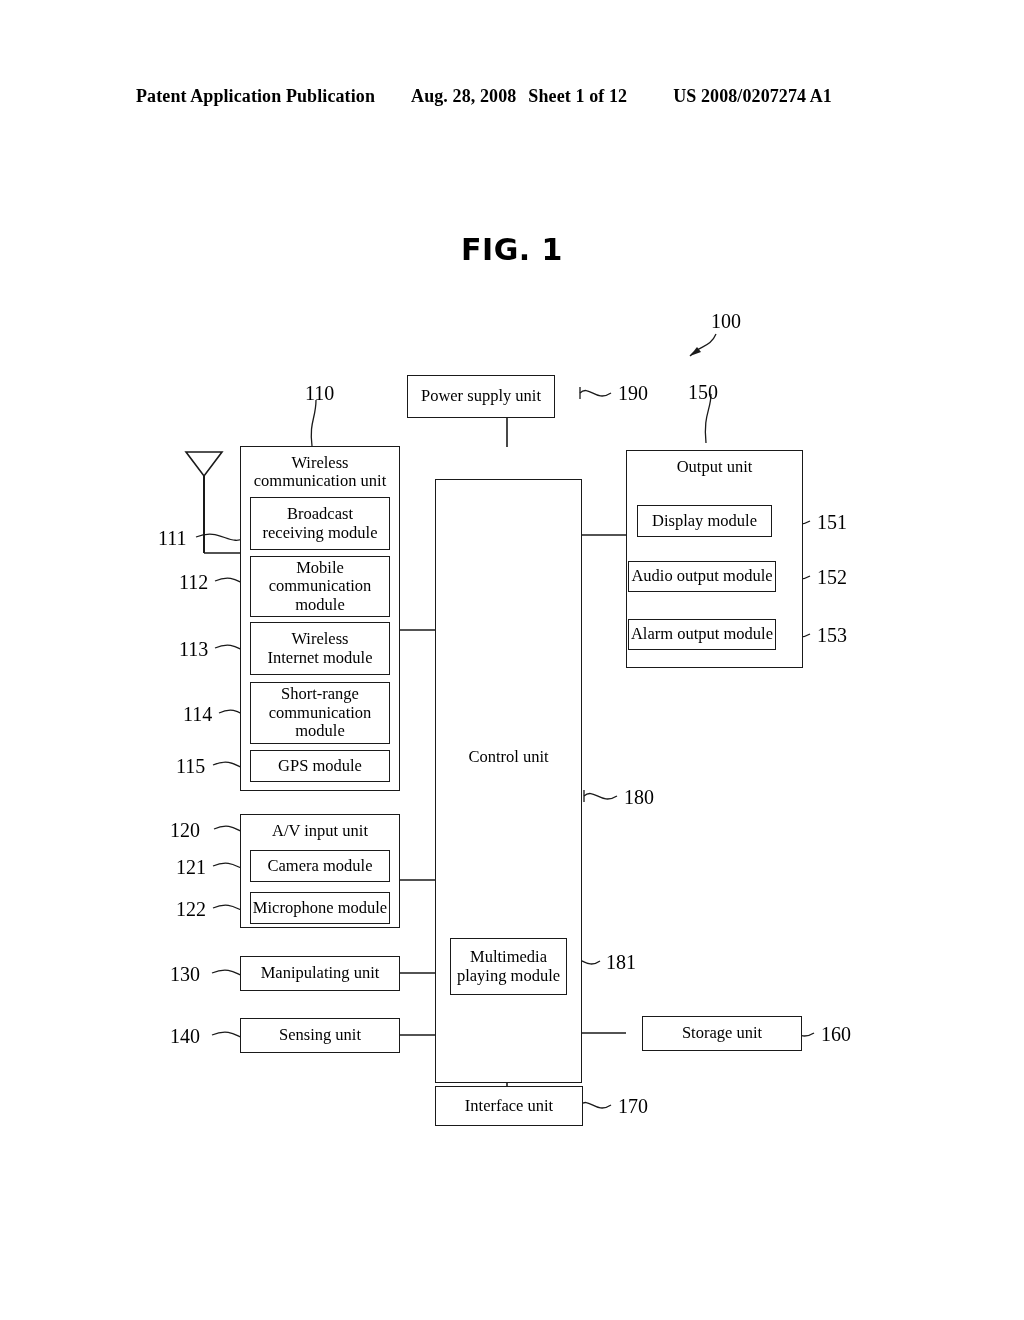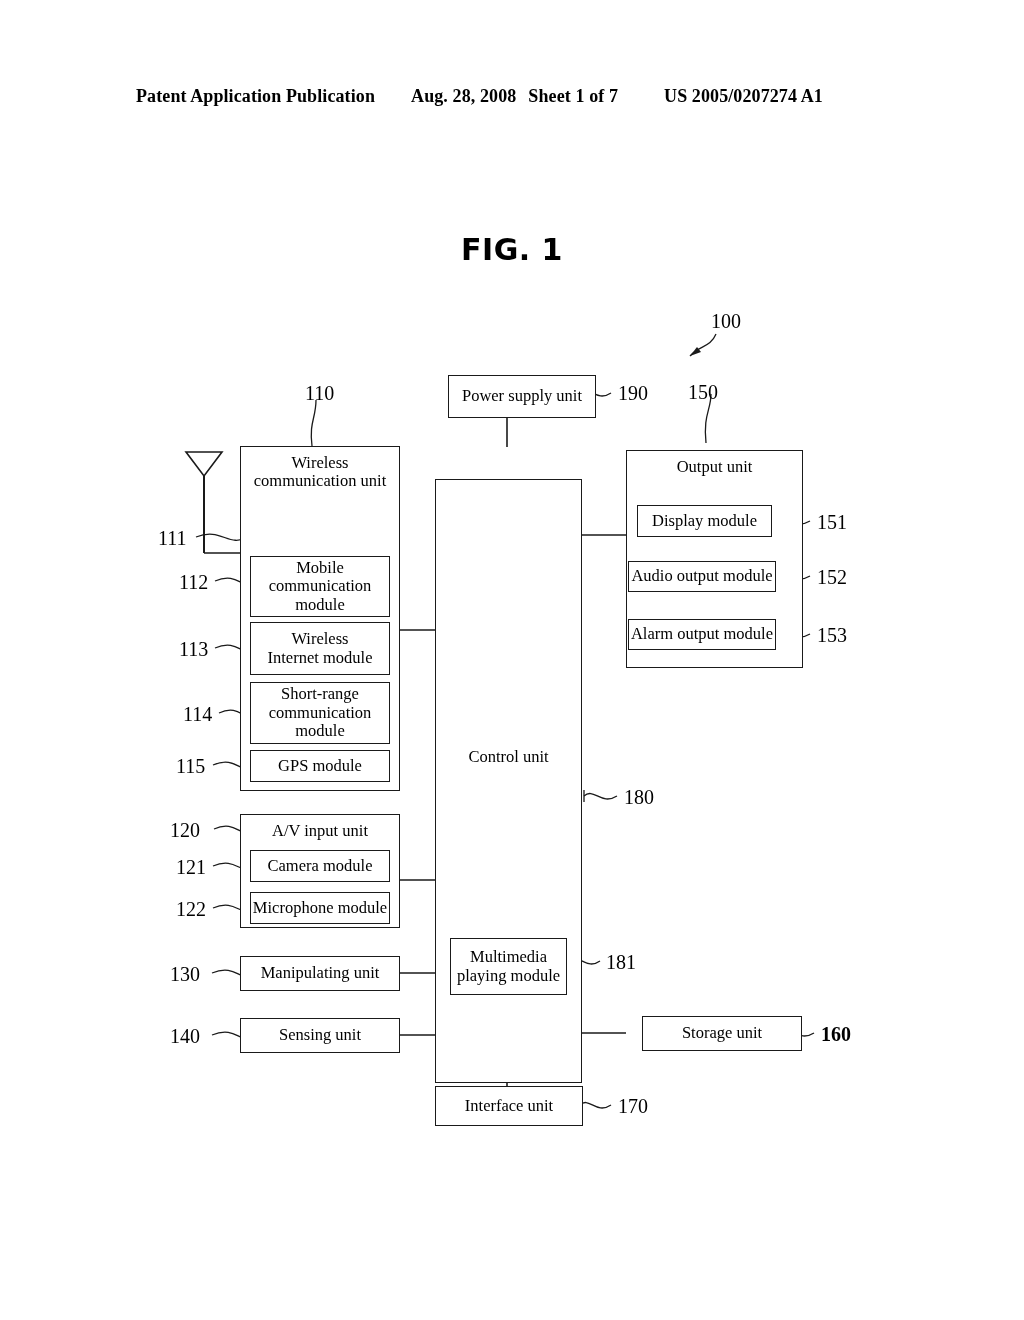--- a/index.html
+++ b/index.html
@@ -84,22 +84,22 @@
     line-height: 1;
     white-space: nowrap;
   }
 </style>
 </head>
 <body>
 
 <div class="pub-header">
   <span class="h-pub">Patent Application Publication</span>
   <span class="h-date">Aug. 28, 2008</span>
-  <span class="h-sheet">Sheet 1 of 7</span>
-  <span class="h-num">US 2005/0207274 A1</span>
+  <span class="h-sheet">Sheet 1 of 12</span>
+  <span class="h-num">US 2008/0207274 A1</span>
 </div>
 
 <div class="fig-title">FIG. 1</div>
 
 <div id="diagram">
 
   <svg width="1024" height="1320" viewBox="0 0 1024 1320">
     <g stroke="#1a1a1a" fill="none" stroke-width="1.6">
 
       <path d="M186 452 L222 452 L204 476 Z" stroke-width="1.6"></path>
@@ -185,28 +185,31 @@
       <line x1="250" y1="642" x2="250" y2="654" stroke-width="1.3"></line>
       <line x1="250" y1="707" x2="250" y2="719" stroke-width="1.3"></line>
       <line x1="248" y1="759" x2="248" y2="771" stroke-width="1.3"></line>
       <line x1="250" y1="860" x2="250" y2="872" stroke-width="1.3"></line>
       <line x1="250" y1="902" x2="250" y2="914" stroke-width="1.3"></line>
       <line x1="248" y1="967" x2="248" y2="979" stroke-width="1.3"></line>
       <line x1="248" y1="1029" x2="248" y2="1041" stroke-width="1.3"></line>
     </g>
   </svg>
 
-  <div class="bx" style="left:448px; top:375px; width:148px; height:43px;">
+  <div class="bx" style="left:407px; top:375px; width:148px; height:43px;">
     <span>Power supply unit</span>
   </div>
 
   <div class="bx title-top" style="left:240px; top:446px; width:160px; height:345px;">
     <span class="mlbl">Wireless<br>communication unit</span>
   </div>
 
+  <div class="bx inner" style="left:250px; top:497px; width:140px; height:53px;">
+    <span class="mlbl">Broadcast<br>receiving module</span>
+  </div>
   <div class="bx inner" style="left:250px; top:556px; width:140px; height:61px;">
     <span class="mlbl">Mobile<br>communication<br>module</span>
   </div>
   <div class="bx inner" style="left:250px; top:622px; width:140px; height:53px;">
     <span class="mlbl">Wireless<br>Internet module</span>
   </div>
   <div class="bx inner" style="left:250px; top:682px; width:140px; height:62px;">
     <span class="mlbl">Short-range<br>communication<br>module</span>
   </div>
   <div class="bx inner" style="left:250px; top:750px; width:140px; height:32px;">
@@ -276,16 +279,16 @@
   <div class="ref" style="left:176px; top:899px;">122</div>
   <div class="ref" style="left:170px; top:964px;">130</div>
   <div class="ref" style="left:170px; top:1026px;">140</div>
 
   <div class="ref" style="left:817px; top:512px;">151</div>
   <div class="ref" style="left:817px; top:567px;">152</div>
   <div class="ref" style="left:817px; top:625px;">153</div>
 
   <div class="ref" style="left:624px; top:787px;">180</div>
   <div class="ref" style="left:606px; top:952px;">181</div>
-  <div class="ref" style="left:821px; top:1024px;font-weight:bold;">160</div>
+  <div class="ref" style="left:821px; top:1024px;">160</div>
   <div class="ref" style="left:618px; top:1096px;">170</div>
 
 </div>
 
 </body></html>

